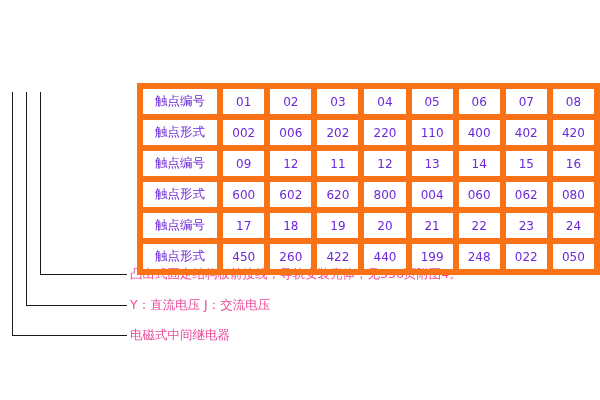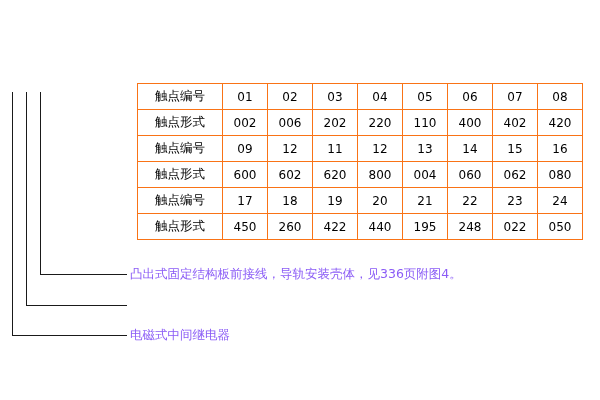--- a/index.html
+++ b/index.html
@@ -49,39 +49,39 @@
     position: absolute;
     height: 1px;
     background: #1a1a1a;
   }
 
   
   .anno {
     position: absolute;
     font-size: 12.5px;
     white-space: nowrap;
-    color: #8b5cf6;
+    color: #ec4899;
     font-family: "DejaVu Sans", "Liberation Sans", sans-serif;
   }
 
   
   #contact-table {
     position: absolute;
     left: 137px;
     top: 83px;
     border-collapse: collapse;
     table-layout: fixed;
   }
   #contact-table td {
-    border: 1px solid #f97316;
+    border: 6px solid #f97316;
     height: 25px;
     text-align: center;
     vertical-align: middle;
     font-size: 12px;
-    color: #000000;
+    color: #6d28d9;
     padding: 0;
   }
   #contact-table td.rowhead {
     width: 84px;
     font-size: 12.5px;
   }
   #contact-table td.cell {
     width: 44px;
   }
 </style>
@@ -94,20 +94,21 @@
   <div class="vline" style="left:12px; top:92px; height:243px;"></div>
   <div class="vline" style="left:26px; top:92px; height:213px;"></div>
   <div class="vline" style="left:40px; top:92px; height:182px;"></div>
   <div class="vline" style="left:55px; top:92px; height:0px;"></div>
 
   <div class="hline" style="left:40px; top:274px; width:87px;"></div>
   <div class="hline" style="left:26px; top:305px; width:101px;"></div>
   <div class="hline" style="left:12px; top:335px; width:115px;"></div>
 
   <div class="anno" style="left:130px; top:266px;">凸出式固定结构板前接线，导轨安装壳体，见336页附图4。</div>
+  <div class="anno" style="left:130px; top:297px;">Y：直流电压   J：交流电压</div>
   <div class="anno" style="left:130px; top:327px;">电磁式中间继电器</div>
 
   <table id="contact-table">
     <tbody>
       <tr>
         <td class="rowhead">触点编号</td>
         <td class="cell">01</td>
         <td class="cell">02</td>
         <td class="cell">03</td>
         <td class="cell">04</td>
@@ -159,21 +160,21 @@
         <td class="cell">22</td>
         <td class="cell">23</td>
         <td class="cell">24</td>
       </tr>
       <tr>
         <td class="rowhead">触点形式</td>
         <td class="cell">450</td>
         <td class="cell">260</td>
         <td class="cell">422</td>
         <td class="cell">440</td>
-        <td class="cell">195</td>
+        <td class="cell">199</td>
         <td class="cell">248</td>
         <td class="cell">022</td>
         <td class="cell">050</td>
       </tr>
     </tbody>
   </table>
 
 </div>
 
 </body></html>

